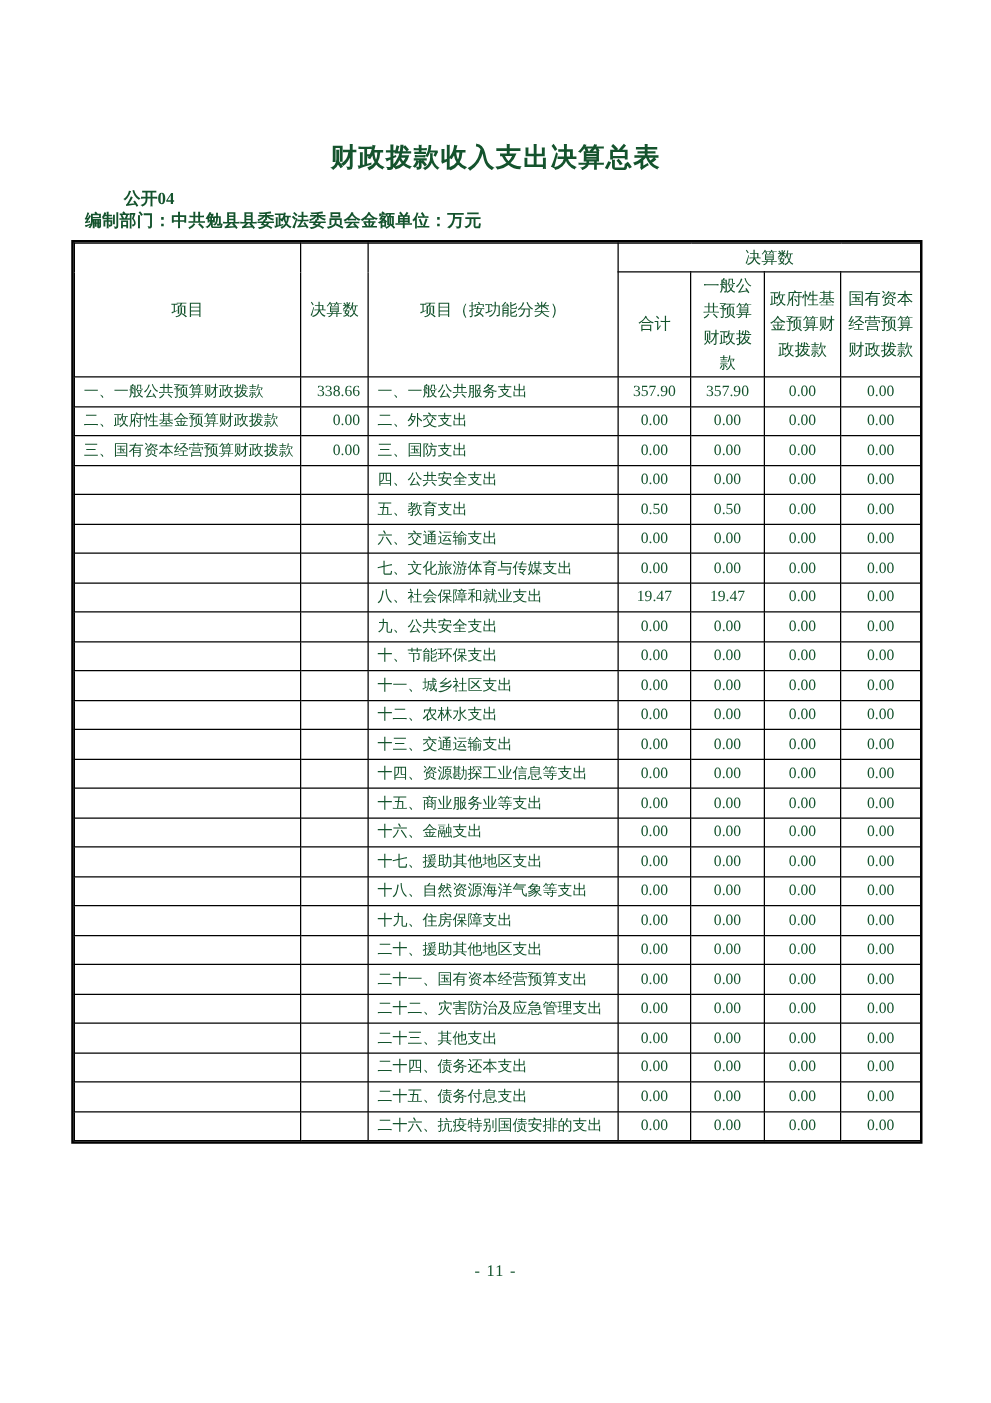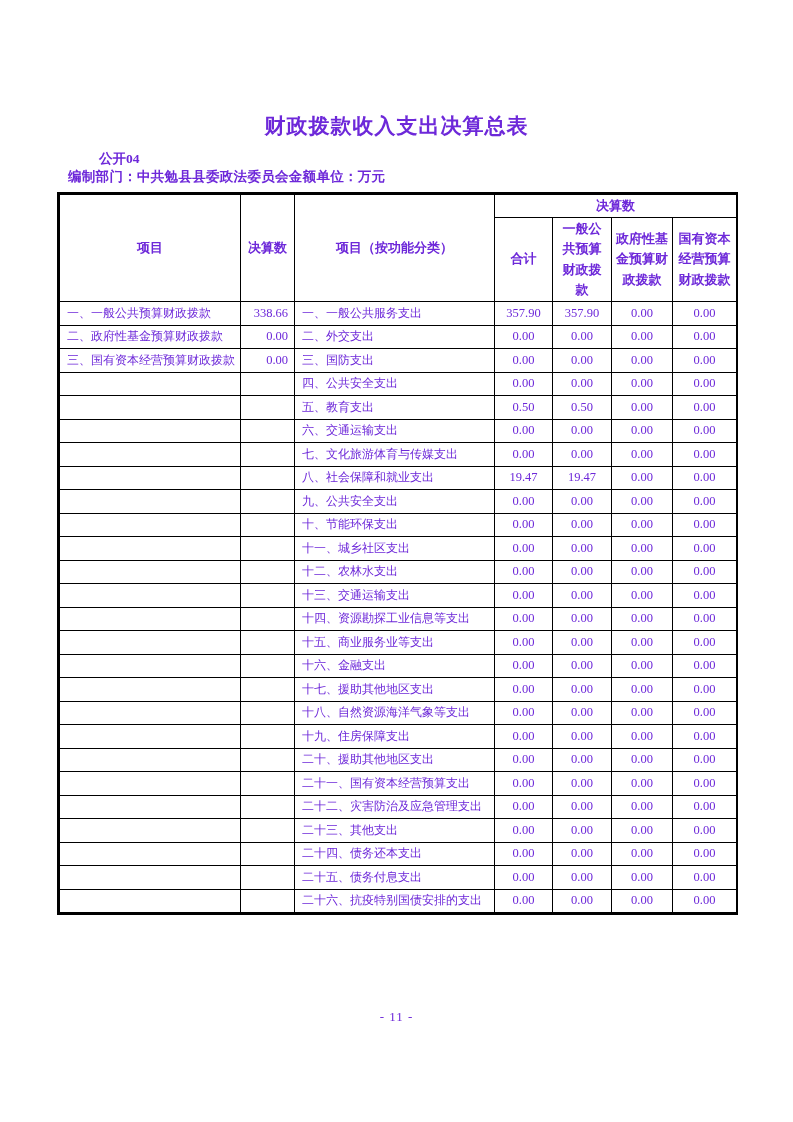--- a/index.html
+++ b/index.html
@@ -1,19 +1,19 @@
 <!DOCTYPE html>
 <html><head>
 <meta charset="utf-8">
 <style>
   * { margin:0; padding:0; box-sizing:border-box; }
   html,body { background:#ffffff; }
   .page {
     position:relative; width:793px; height:1122px; background:#ffffff;
-    font-family:"Liberation Serif","DejaVu Serif",serif; color:#6d28d9;
+    font-family:"Liberation Serif","DejaVu Serif",serif; color:#14532d;
     overflow:hidden;
   }
   .doc-title {
     position:absolute; top:112px; left:0; width:100%;
     text-align:center; font-size:21px; font-weight:700; letter-spacing:1px;
   }
   .meta-open {
     position:absolute; top:150px; left:99px;
     font-size:13.5px; font-weight:700;
   }
@@ -25,21 +25,21 @@
     position:absolute; top:192px; left:57px; width:681px;
     border:2px solid #000; background:#fff;
   }
   .hrow1 { display:flex; height:25px; border-bottom:2px solid #000; font-size:13px; }
   .hrow1 .cell { display:flex; align-items:center; justify-content:center; }
   .cell-income { width:255px; border-right:1px solid #000; }
   .cell-exp { flex:1; }
 
   table { border-collapse:collapse; width:677px; table-layout:fixed; }
   th, td { border:1px solid #000; overflow:hidden; }
-  thead th { font-weight:700; font-size:13px; text-align:center; vertical-align:middle; background:#fff; }
+  thead th { font-weight:400; font-size:13px; text-align:center; vertical-align:middle; background:#fff; }
   .th-band { height:23px; }
   .subhead th { height:84px; line-height:1.55; }
   .th-pad-a { padding:0 6px; }
   .th-pad-b { padding:0 2px; }
   .th-pad-c { padding:0 3px; }
 
   tbody td { height:23.5px; font-size:12.5px; vertical-align:middle; }
   td.ti { text-align:left; padding-left:7px; font-size:12px; white-space:nowrap; }
   td.tv { text-align:right; padding-right:6px; }
   td.tn { text-align:center; }

